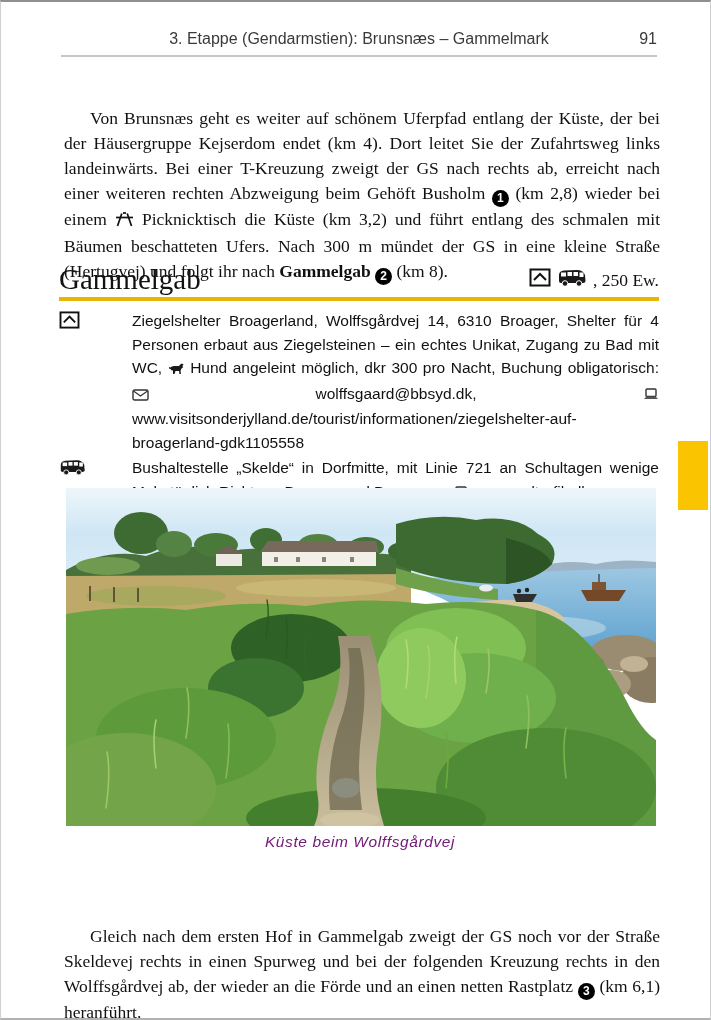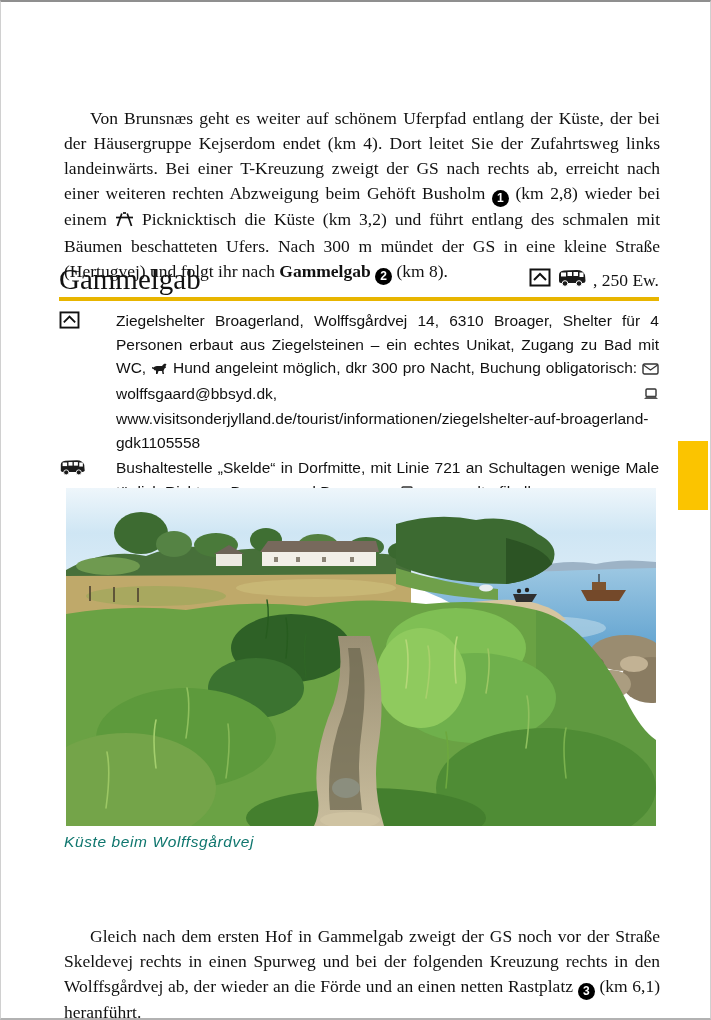--- a/index.html
+++ b/index.html
@@ -30,37 +30,41 @@
   .inline-icon{display:inline-block;vertical-align:-2px;}
   
   .section{position:absolute;top:262px;left:58px;width:600px;
     border-bottom:4px solid #E8B500;padding-bottom:3px;}
   .section-row{display:flex;align-items:flex-end;justify-content:space-between;}
   .section-title{font-size:29px;line-height:30px;font-family:"Liberation Serif", serif;}
   .section-right{display:flex;align-items:center;gap:6px;font-size:17.5px;padding-bottom:2px;}
   
   .info{position:absolute;top:307px;left:58px;width:600px;
     font-family:"Liberation Sans", sans-serif;font-size:15.5px;line-height:23.5px;}
-  .info-entry{display:flex;margin-bottom:2px;}
+  .info-entry{display:flex;margin-bottom:2px;gap:16px;}
   .info-icon{flex:0 0 57px;padding-top:2px;}
   .info-text{flex:1;text-align:justify;}
   
   .side-tab{position:absolute;top:439px;right:2px;width:30px;height:69px;background:#FBC400;}
   
   .photo{position:absolute;top:486px;left:65px;width:590px;height:338px;}
   .photo svg{display:block;}
-  .caption{position:absolute;top:831px;left:63px;width:592px;text-align:left;
+  .caption{position:absolute;top:831px;left:63px;width:592px;text-align:center;
     font-family:"Liberation Sans", sans-serif;font-style:italic;font-size:15.5px;
-    letter-spacing:0.6px;color:#0f766e;}
+    letter-spacing:0.6px;color:#701a75;}
 </style>
 </head>
 <body>
 
 <div class="page">
 
+  <div class="header">
+    <span class="header-title">3. Etappe (Gendarmstien): Brunsnæs – Gammelmark</span>
+    <span class="page-number">91</span>
+  </div>
 
   <p class="para intro"><span class="indent"></span><span>Von Brunsnæs geht es weiter auf schönem Uferpfad entlang der Küste, der bei der Häusergruppe Kejserdom endet (km 4). Dort leitet Sie der Zufahrtsweg links landeinwärts. Bei einer T-Kreuzung zweigt der GS nach rechts ab, erreicht nach einer weiteren rechten Abzweigung beim Gehöft Busholm</span>
     <span class="badge">1</span>
     <span>(km 2,8) wieder bei einem</span>
     <span class="inline-icon"><svg width="19" height="15" viewBox="0 0 19 15">
           <g stroke="#111" stroke-width="1.7" fill="none">
             <line x1="1" y1="5.5" x2="18" y2="5.5"></line>
             <line x1="12.2" y1="1.5" x2="16.5" y2="14"></line>
             <line x1="6.8" y1="1.5" x2="2.5" y2="14"></line>
             <line x1="8" y1="1" x2="11" y2="1"></line>

